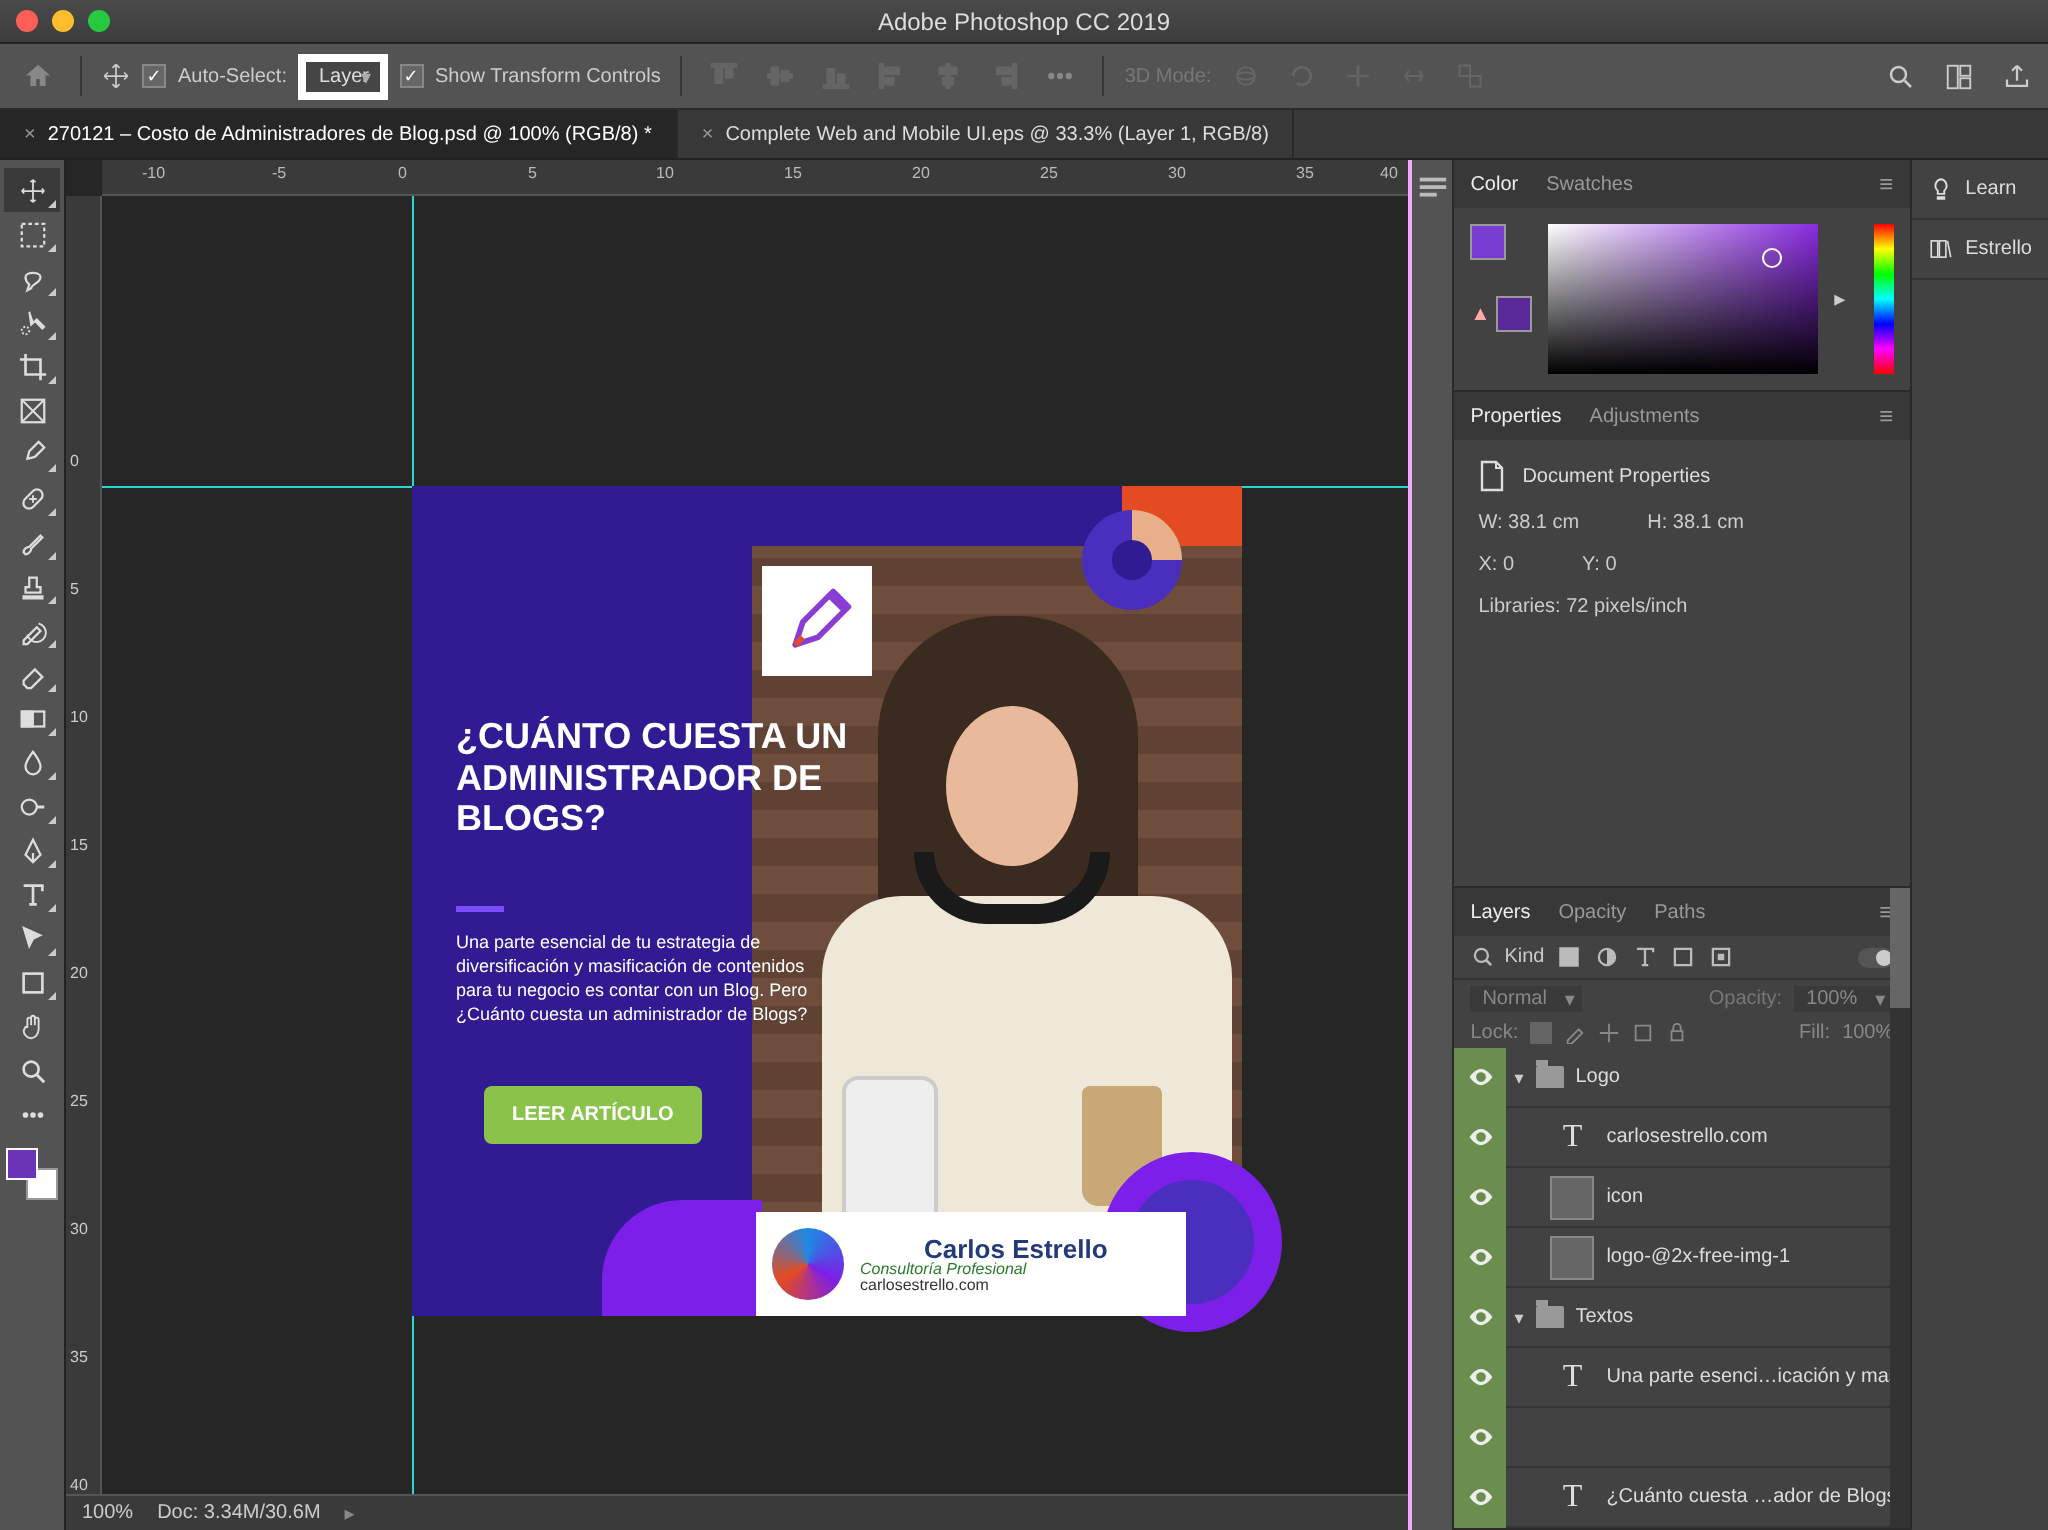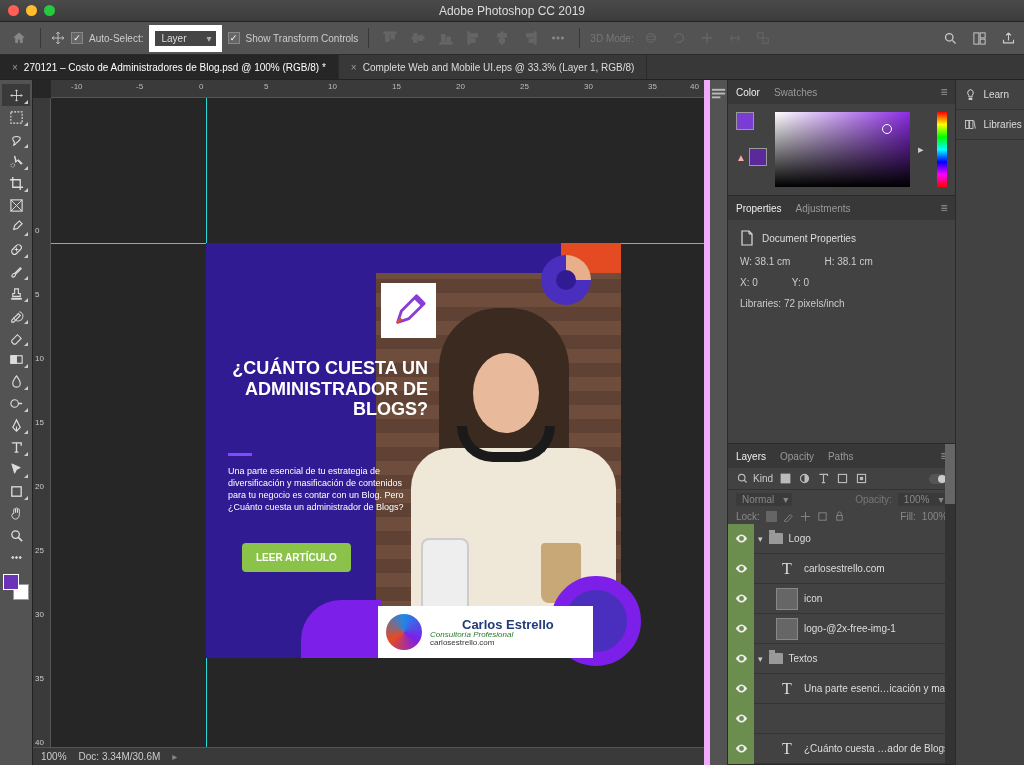--- a/index.html
+++ b/index.html
@@ -7,21 +7,21 @@
 .titlebar { height:22px; background:linear-gradient(#4a4a4a,#3c3c3c); display:flex; align-items:center; padding:0 8px; border-bottom:1px solid #222; position:relative; }
 .traffic { display:flex; gap:7px; }
 .tl { width:11px; height:11px; border-radius:50%; }
 .tl.r{background:#ff5f56;} .tl.y{background:#ffbd2e;} .tl.g{background:#27c93f;}
 .titlebar .title { position:absolute; left:0; right:0; text-align:center; color:#ddd; font-size:12px; pointer-events:none; }
 .menubar { height:33px; background:#535353; display:flex; align-items:center; padding:0 8px; gap:6px; border-bottom:1px solid #2a2a2a; }
 .home-icon { width:16px; height:16px; fill:#ccc; }
 .vsep{width:1px;height:20px;background:#383838;margin:0 4px;}
 .move-icon{width:14px;height:14px;stroke:#ccc;fill:none;stroke-width:1.5;}
 .checkbox{width:12px;height:12px;background:#666;border:1px solid #888;display:inline-flex;align-items:center;justify-content:center;font-size:9px;color:#fff;}
-.dropdown{background:#454545;border:6px solid #ffffff;padding:2px 29px 2px 6px;font-size:10px;color:#ddd;position:relative;}
+.dropdown{background:#454545;border:4px solid #ffffff;padding:2px 5px 2px 6px;font-size:10px;color:#ddd;position:relative;}
 .dropdown::after{content:"▾";position:absolute;right:4px;color:#aaa;}
 .toolbar-right{margin-left:auto;display:flex;gap:14px;align-items:center;}
 .ticon{width:15px;height:15px;fill:#ccc;}
 .opts-row{display:flex;align-items:center;gap:6px;font-size:10px;color:#ccc;}
 .ico-btn{width:22px;height:22px;display:flex;align-items:center;justify-content:center;}
 .ico-btn svg{width:14px;height:14px;fill:#888;stroke:#888;}
 .ico-btn.disabled svg{opacity:.35;}
 .tabbar{height:25px;background:#383838;display:flex;align-items:stretch;border-bottom:1px solid #222;}
 .tab{padding:0 12px;display:flex;align-items:center;gap:6px;font-size:10px;border-right:1px solid #2a2a2a;color:#ddd;}
 .tab.active{background:#262626;color:#fff;}
@@ -52,34 +52,34 @@
 .person .face{position:absolute;left:62px;top:45px;width:66px;height:80px;background:#e8b99a;border-radius:50%;}
 .person .body{position:absolute;left:0;top:140px;width:205px;height:230px;background:#efe7d7;border-radius:40px 40px 0 0;}
 .person .headphones{position:absolute;left:46px;top:118px;width:98px;height:36px;border-radius:0 0 50px 50px;border:10px solid #1a1a1a;border-top:none;}
 .person .phone{position:absolute;left:10px;top:230px;width:48px;height:80px;background:#eee;border-radius:8px;border:2px solid #ccc;}
 .person .cup{position:absolute;left:130px;top:235px;width:40px;height:60px;background:#c9a878;border-radius:4px 4px 8px 8px;}
 .artwork .pencil-box{position:absolute;left:175px;top:40px;width:55px;height:55px;background:#fff;display:flex;align-items:center;justify-content:center;}
 .pencil-box svg{width:38px;height:38px;}
 .artwork .donut{position:absolute;right:30px;top:12px;width:50px;height:50px;border-radius:50%;background:conic-gradient(#e8b08a 0 90deg,#4a2fbf 90deg 360deg);display:flex;align-items:center;justify-content:center;}
 .donut::after{content:"";width:20px;height:20px;background:#311b92;border-radius:50%;}
 .artwork .circle-br{position:absolute;right:-20px;bottom:-8px;width:90px;height:90px;border-radius:50%;background:#4a2fbf;border:14px solid #7c1fe8;}
-.artwork .headline{position:absolute;left:22px;top:115px;width:200px;color:#fff;font-size:18px;font-weight:600;line-height:1.15;text-align:right;}
+.artwork .headline{position:absolute;left:22px;top:115px;width:200px;color:#fff;font-size:18px;font-weight:600;line-height:1.15;}
 .artwork .hr{position:absolute;left:22px;top:210px;width:24px;height:3px;background:#7c4dff;}
 .artwork .para{position:absolute;left:22px;top:222px;width:180px;color:#fff;font-size:9px;line-height:1.35;}
 .artwork .btn{position:absolute;left:36px;top:300px;background:#8bc34a;color:#fff;font-size:10px;font-weight:700;padding:9px 14px;border-radius:4px;}
 .artwork .purple-bl{position:absolute;left:95px;bottom:0;width:80px;height:58px;background:#7c1fe8;border-radius:40px 0 0 0;}
 .artwork .logo-card{position:absolute;left:172px;bottom:0;width:215px;height:52px;background:#fff;display:flex;align-items:center;padding:4px 8px;gap:8px;}
 .logo-card .swirl{width:36px;height:36px;border-radius:50%;background:conic-gradient(#1e88e5,#7c1fe8,#e54b22,#1e88e5);}
 .logo-card .lt{display:flex;flex-direction:column;line-height:1;}
 .logo-card .lt .n{color:#223a7a;font-size:13px;font-weight:700;margin-left:32px;}
 .logo-card .lt .s{color:#2a7a2a;font-size:8px;font-style:italic;}
 .logo-card .lt .u{color:#333;font-size:8px;}
 .statusbar{position:absolute;left:0;right:0;bottom:0;height:18px;background:#3a3a3a;display:flex;align-items:center;padding:0 8px;gap:12px;font-size:10px;border-top:1px solid #555;}
 
-.rpanel{width:320px;background:#ffffff;border-left:6px solid #f0abfc;display:flex;}
+.rpanel{width:320px;background:#ffffff;border-left:2px solid #f0abfc;display:flex;}
 .rcol1{width:33px;background:#535353;border-right:1px solid #2a2a2a;display:flex;flex-direction:column;align-items:center;padding-top:6px;gap:12px;}
 .rcol2{flex:1;display:flex;flex-direction:column;}
 .rcol3{width:82px;background:#424242;border-left:1px solid #2a2a2a;}
 .panel{background:#424242;border-bottom:1px solid #2a2a2a;}
 .panel-tabs{display:flex;height:24px;align-items:center;padding:0 8px;gap:14px;background:#383838;}
 .ptab{font-size:10px;color:#999;}
 .ptab.active{color:#eee;}
 .pmenu{margin-left:auto;font-size:12px;color:#999;}
 .color-body{display:flex;padding:8px;gap:8px;align-items:flex-start;}
 .color-swatches{display:flex;flex-direction:column;gap:18px;}
@@ -687,17 +687,17 @@
             <path d="M8 2a4 4 0 0 1 2 7v2H6v-2A4 4 0 0 1 8 2zM6 13h4v1H6z" fill="none" stroke="#ddd" stroke-width="1.2"></path>
           </svg>
         <span>Learn</span>
       </div>
       <div class="sidebtn">
         <svg viewBox="0 0 16 16">
             <rect x="2" y="3" width="4" height="10" fill="none" stroke="#ddd"></rect>
             <rect x="7" y="3" width="4" height="10" fill="none" stroke="#ddd"></rect>
             <path d="M12 3l2 10" stroke="#ddd"></path>
           </svg>
-        <span>Libraries</span>
+        <span>Estrello</span>
       </div>
     </div>
   </div>
 </div>
 
 </body></html>

